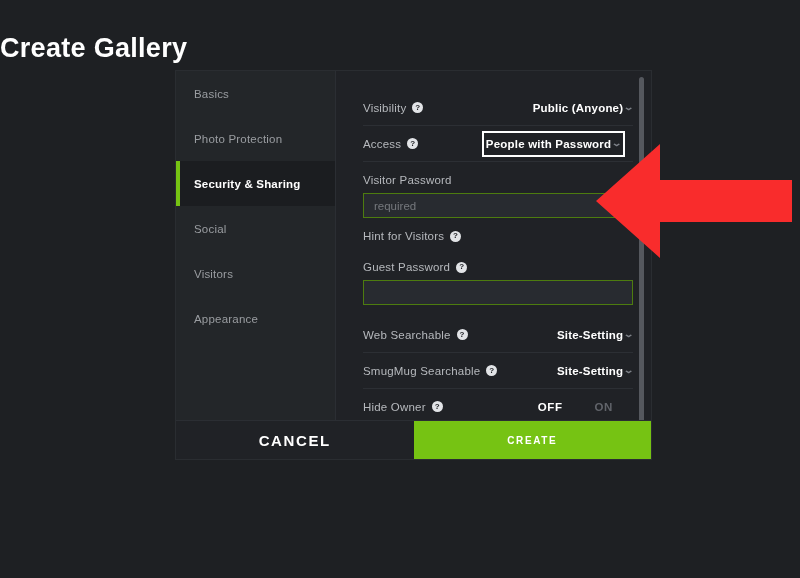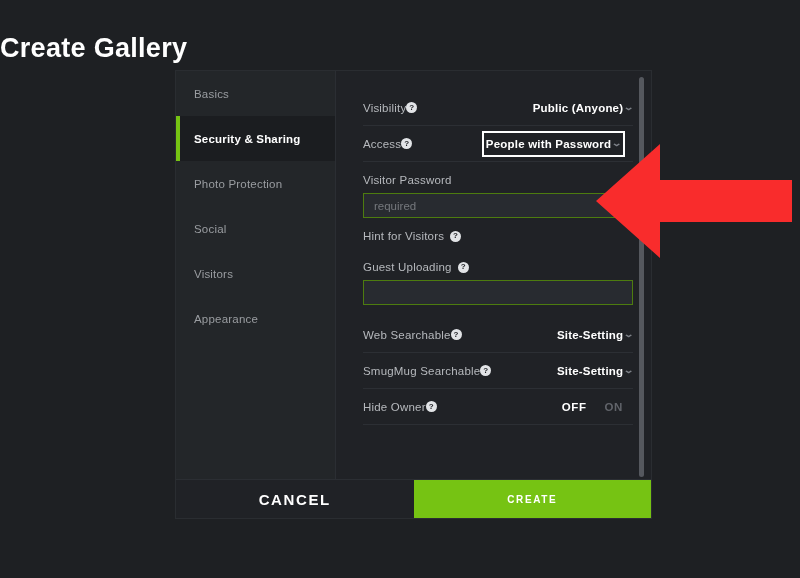--- a/index.html
+++ b/index.html
@@ -27,21 +27,21 @@
     font-weight: bold;
     letter-spacing: 0.3px;
   }
 
   
   #modal {
     position: absolute;
     left: 175px;
     top: 70px;
     width: 477px;
-    height: 449px;
+    height: 390px;
     background: #202226;
     border: 1px solid #2a2d31;
     box-sizing: border-box;
     display: flex;
     flex-direction: column;
     overflow: hidden;
   }
   #modal-body {
     flex: 1 1 auto;
     display: flex;
@@ -99,20 +99,21 @@
     border-bottom: 1px solid #2c2f34;
   }
   .row.first { margin-top: 19px; }
 
   .lbl {
     color: #b6b9bd;
     font-size: 11.5px;
     letter-spacing: 0.2px;
     display: flex;
     align-items: center;
+    gap: 6px;
     white-space: nowrap;
   }
 
   .qmark {
     display: inline-flex;
     align-items: center;
     justify-content: center;
     width: 11px;
     height: 11px;
     border-radius: 50%;
@@ -175,22 +176,22 @@
   .hint {
     color: #9a9da1;
     font-size: 10px;
     letter-spacing: 0.15px;
     margin-top: 6px;
   }
 
   .toggle {
     display: flex;
     align-items: center;
-    gap: 18px;
-    margin-right: 10px;
+    gap: 32px;
+    margin-right: 20px;
   }
   .toggle span {
     font-size: 11.5px;
     letter-spacing: 0.6px;
     font-weight: bold;
   }
   .toggle .on-state  { color: #ffffff; }
   .toggle .off-state { color: #61646a; }
 
   
@@ -264,25 +265,25 @@
 <div id="page-title">Create Gallery</div>
 
 <div id="modal">
 
   <div id="modal-body">
 
     <div id="sidebar">
       <div class="side-item">
         <span>Basics</span>
       </div>
+      <div class="side-item">
+        <span>Photo Protection</span>
+      </div>
       <div class="side-item active">
         <span>Security &amp; Sharing</span>
-      </div>
-      <div class="side-item">
-        <span>Photo Protection</span>
       </div>
       <div class="side-item">
         <span>Social</span>
       </div>
       <div class="side-item">
         <span>Visitors</span>
       </div>
       <div class="side-item">
         <span>Appearance</span>
       </div>
@@ -321,21 +322,21 @@
 
       <div class="field">
         <div class="field-label">
           <span>Hint for Visitors</span>
           <span class="qmark">?</span>
         </div>
       </div>
 
       <div class="field">
         <div class="field-label">
-          <span>Guest Uploading</span>
+          <span>Guest Password</span>
           <span class="qmark">?</span>
         </div>
         <input class="txt" type="text" placeholder="" style="">
       </div>
 
       <div class="row" style="margin-top:12px;">
         <div class="lbl">
           <span>Web Searchable</span>
           <span class="qmark">?</span>
         </div>

